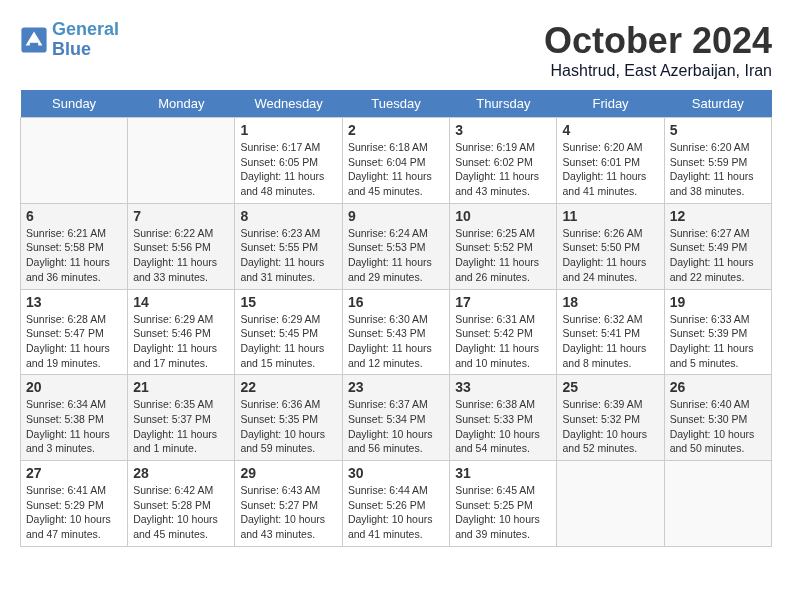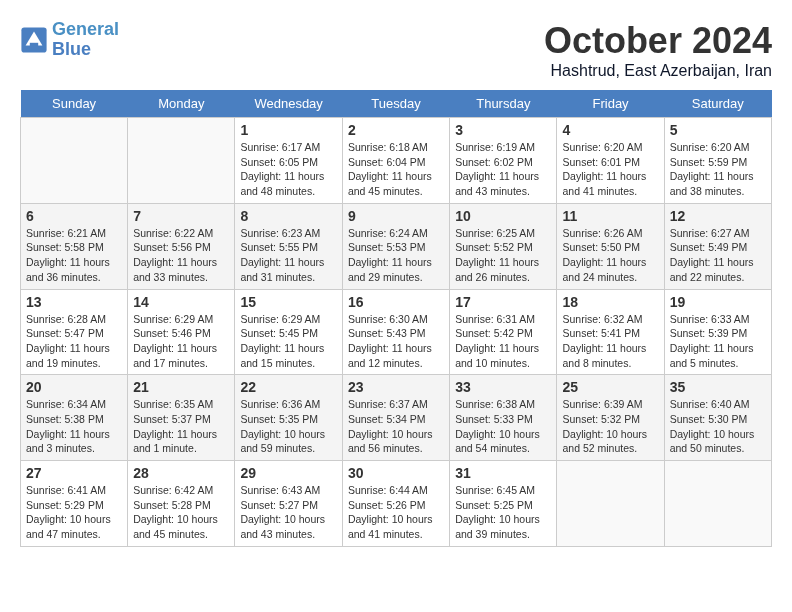--- a/index.html
+++ b/index.html
@@ -226,21 +226,21 @@
         </td>
         <td>
           <span class="day-num">33</span>
           <div class="day-info">Sunrise: 6:38 AM<br>Sunset: 5:33 PM<br>Daylight: 10 hours and 54 minutes.</div>
         </td>
         <td>
           <span class="day-num">25</span>
           <div class="day-info">Sunrise: 6:39 AM<br>Sunset: 5:32 PM<br>Daylight: 10 hours and 52 minutes.</div>
         </td>
         <td>
-          <span class="day-num">35</span>
+          <span class="day-num">26</span>
           <div class="day-info">Sunrise: 6:40 AM<br>Sunset: 5:30 PM<br>Daylight: 10 hours and 50 minutes.</div>
         </td>
       </tr>
       <tr>
         <td>
           <span class="day-num">27</span>
           <div class="day-info">Sunrise: 6:41 AM<br>Sunset: 5:29 PM<br>Daylight: 10 hours and 47 minutes.</div>
         </td>
         <td>
           <span class="day-num">28</span>

